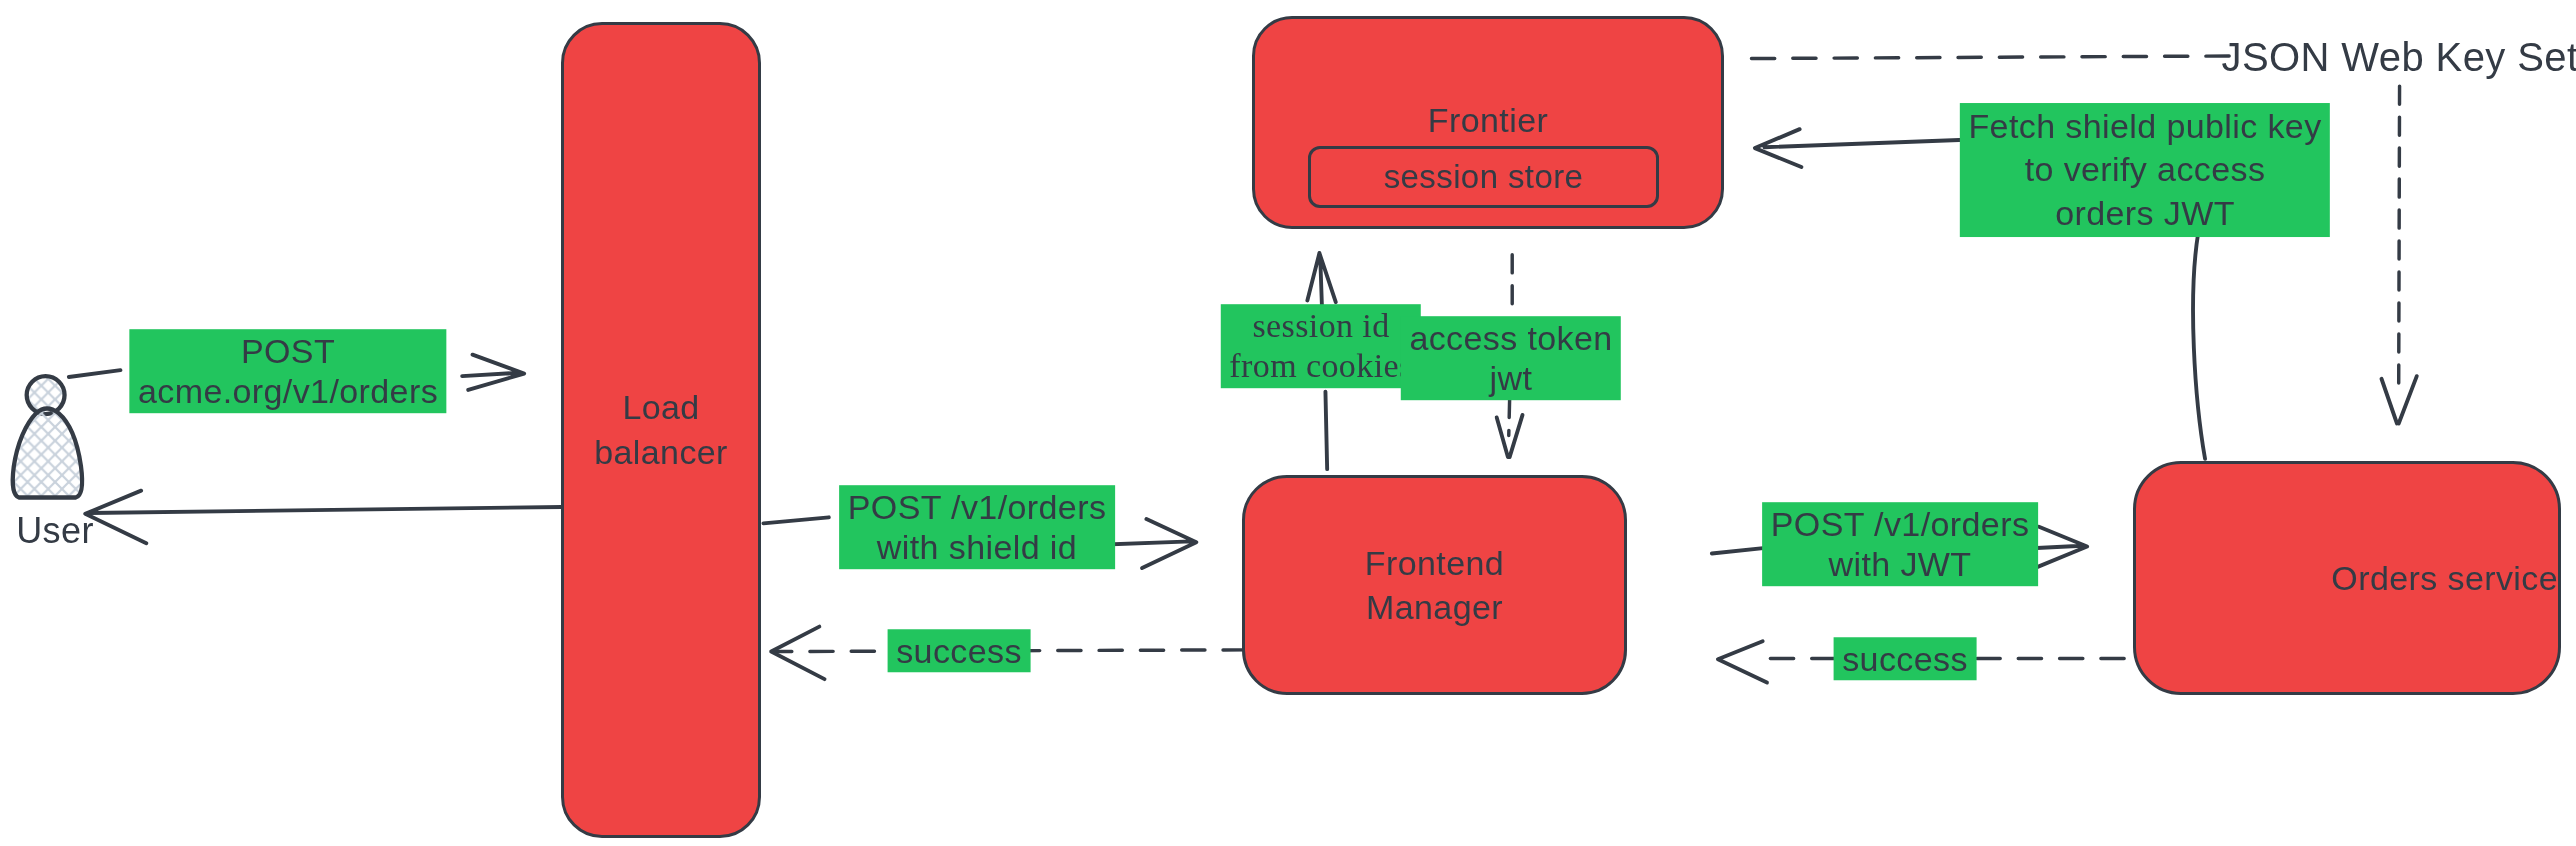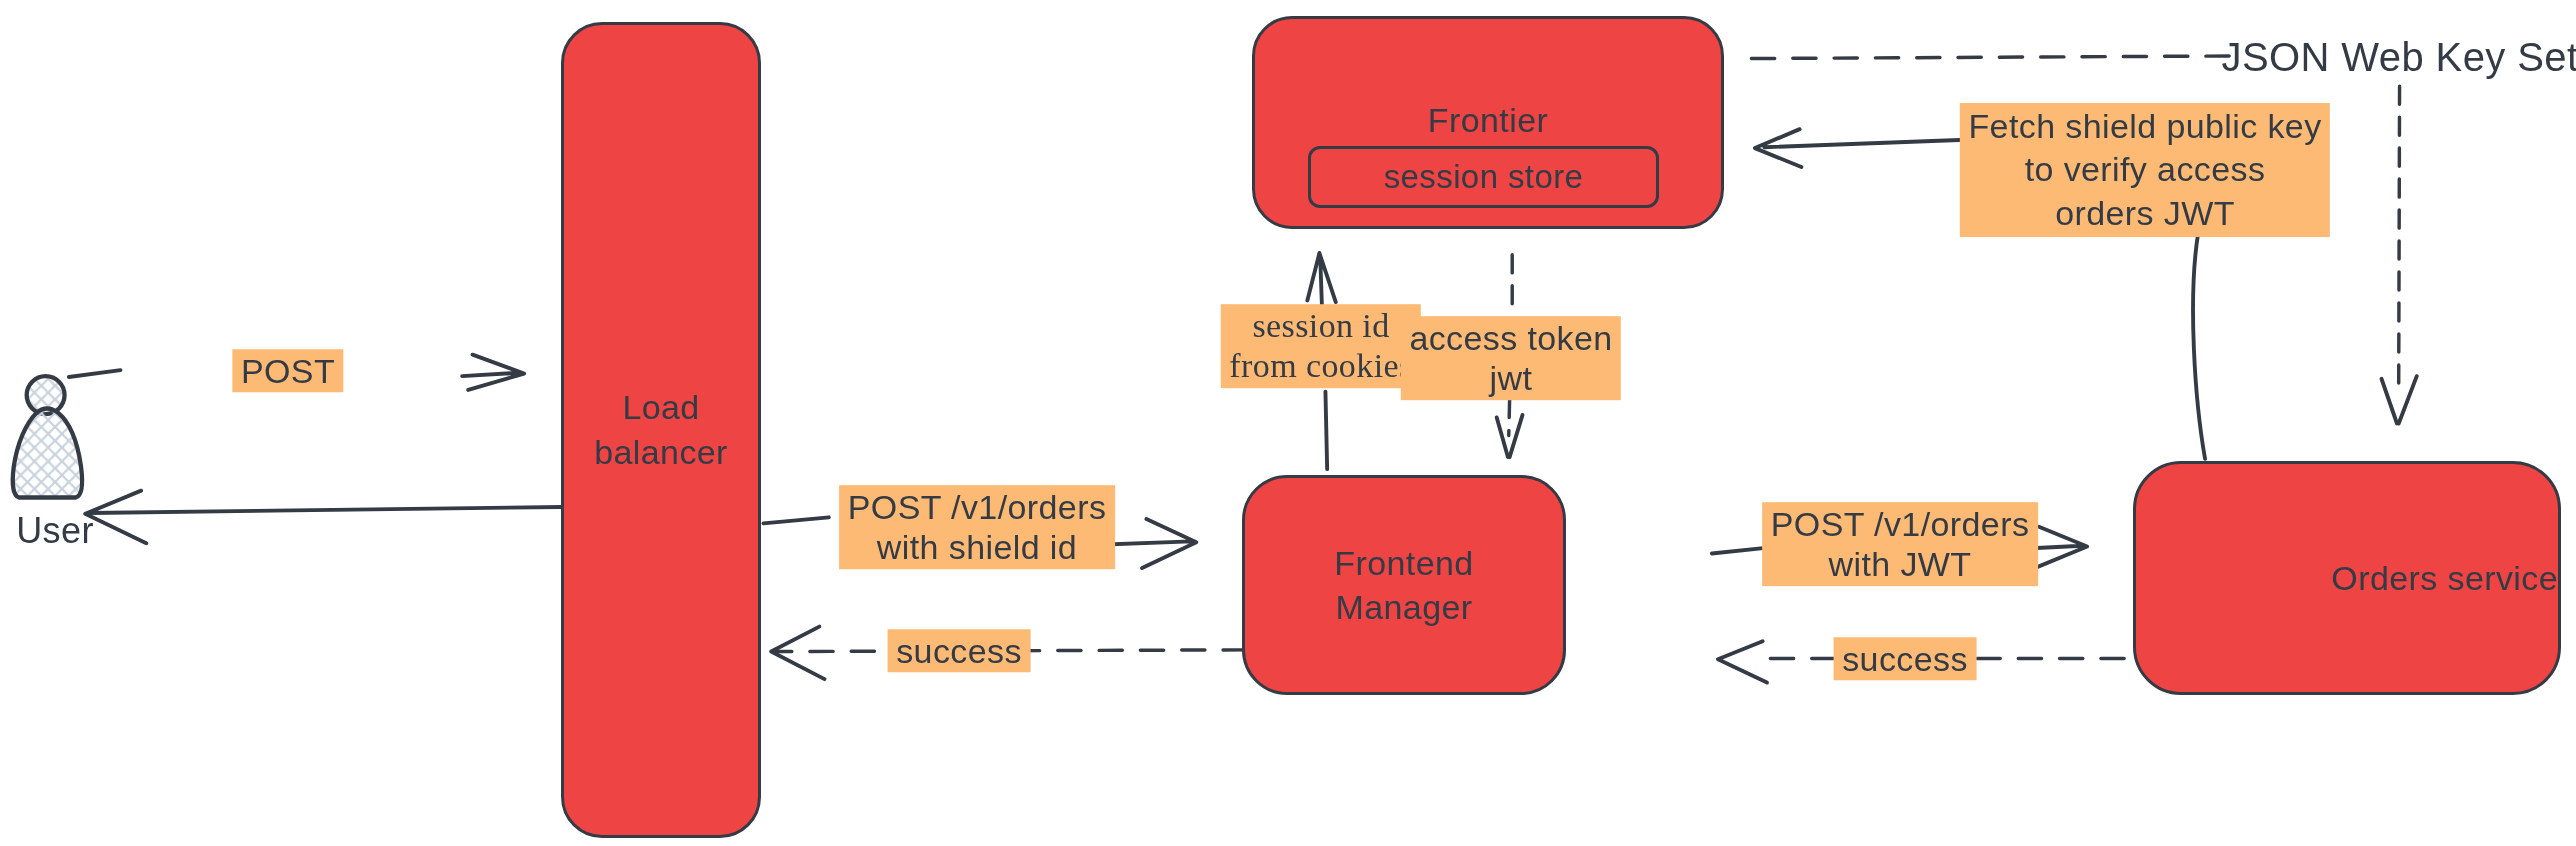--- a/index.html
+++ b/index.html
@@ -18,30 +18,30 @@
     position:absolute; background:#ef4444; border:3px solid #343b45;
     box-sizing:border-box; z-index:2;
     display:flex; flex-direction:column; align-items:center; justify-content:center;
     text-align:center;
   }
   .node-label { font-size:34px; line-height:1.3; letter-spacing:0.4px; }
 
   .lbl {
     position:absolute; z-index:4; transform:translate(-50%,-50%);
     text-align:center; font-size:34px; line-height:1.18; letter-spacing:0.4px;
-    background:#fdba74; padding:1.7px 8.6px; white-space:nowrap;
+    background:#22c55e; padding:1.7px 8.6px; white-space:nowrap;
   }
   .lbl.plain { background:transparent; }
   .lbl.big { font-size:40px; }
   .lbl.three { line-height:1.28; }
 
   #box-lb        { left:561px;  top:21.5px;  width:200px; height:816px; border-radius:41px; }
   #box-frontier  { left:1252px; top:15.5px;  width:472px; height:213px; border-radius:40px; }
   #box-store     { left:1308px; top:146px; width:351px; height:62px;  border-radius:12px; z-index:3; }
-  #box-fm        { left:1242px; top:475px; width:324px; height:220px; border-radius:45px; }
+  #box-fm        { left:1242px; top:475px; width:385px; height:220px; border-radius:45px; }
   #box-orders    { left:2133px; top:461px; width:428px; height:234px; border-radius:48px;align-items:flex-end; }
   #box-store .node-label { font-size:33px; }
 </style>
 </head>
 <body>
 
 <div class="canvas">
 
   <svg class="wires" width="2576" height="847" viewBox="0 0 2993 984">
     <defs>
@@ -104,20 +104,21 @@
   </div>
 
   <div class="box" id="box-orders">
     <div class="node-label">Orders service</div>
   </div>
 
   <div class="lbl plain" style="left:55px; top:531px; font-size:36px;text-align:center;">User</div>
 
   <div class="lbl" style="left:288px; top:371px;">
     <div>POST</div>
+    <div>acme.org/v1/orders</div>
   </div>
 
   <div class="lbl" style="left:977px; top:527px;">
     <div>POST /v1/orders</div>
     <div>with shield id</div>
   </div>
 
   <div class="lbl" style="left:959px; top:651px;">success</div>
 
   <div class="lbl" style="left:1321px; top:346px;font-family:Liberation Serif, serif;">

